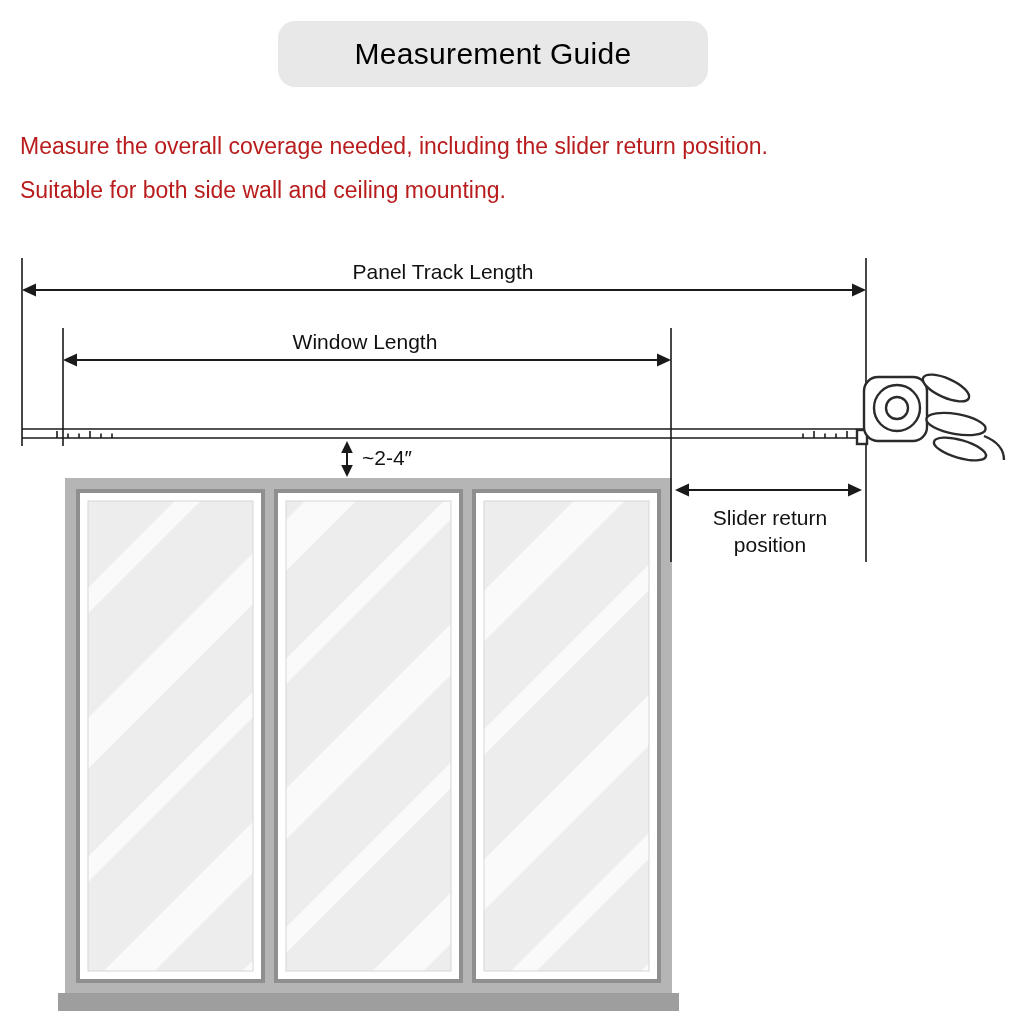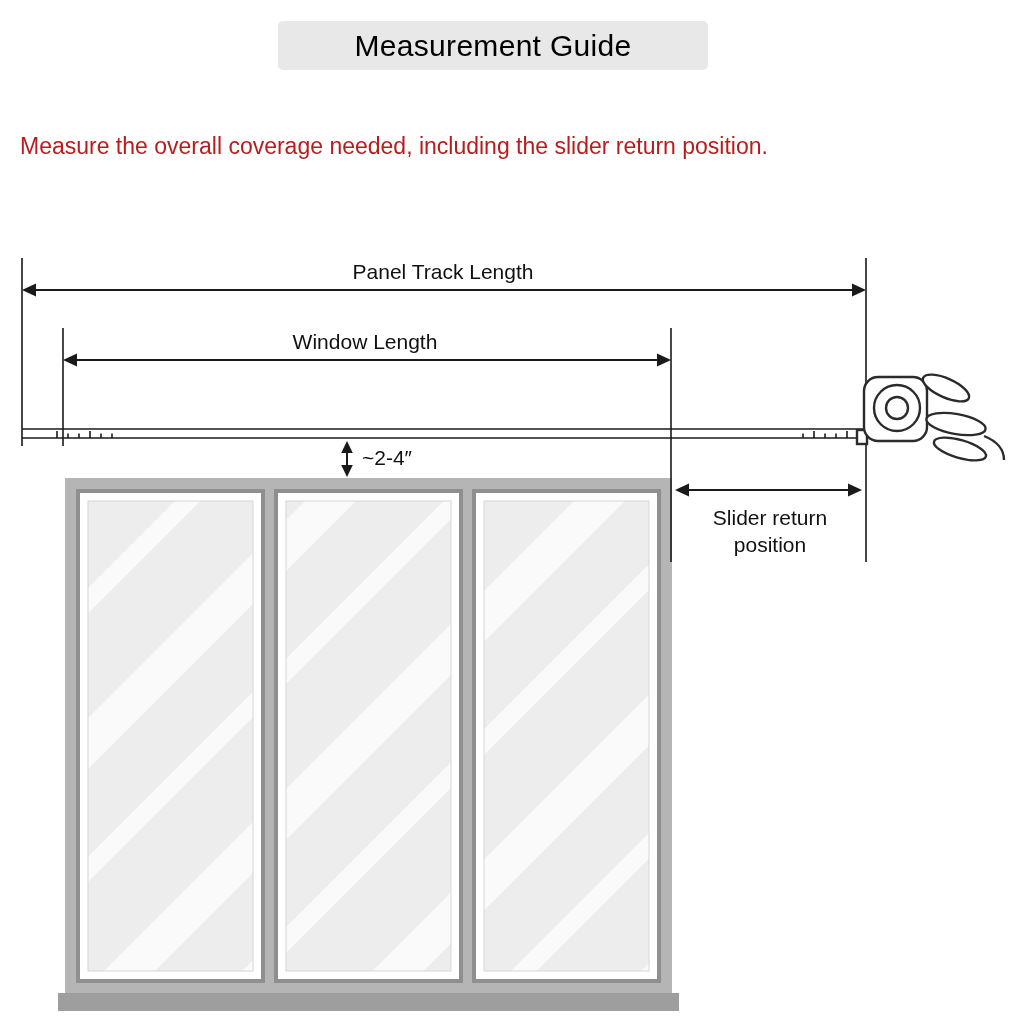--- a/index.html
+++ b/index.html
@@ -6,22 +6,22 @@
   html, body { margin: 0; padding: 0; }
   body {
     width: 1024px; height: 1024px;
     background: #ffffff;
     font-family: "Liberation Sans", "DejaVu Sans", sans-serif;
     position: relative;
     overflow: hidden;
   }
   .title-box {
     position: absolute; left: 278px; top: 21px;
-    width: 430px; height: 49px;
-    border-radius: 5px;
+    width: 430px; height: 66px;
+    border-radius: 17px;
     display: flex; align-items: center; justify-content: center;
   }
   .title-box span { font-size: 30px; font-weight: 500; letter-spacing: 0.3px; }
   .desc {
     position: absolute; left: 20px; top: 124px;
     font-size: 23px; line-height: 44px;
   }
   .diagram-svg { position: absolute; left: 0; top: 0; }
   svg text { font-family: "Liberation Sans", "DejaVu Sans", sans-serif; }
   .lbl { font-size: 21px; fill: #111111; }
@@ -34,20 +34,21 @@
 </style>
 </head>
 <body>
 
 <div class="title-box" style="background: rgb(232, 232, 232);">
   <span>Measurement Guide</span>
 </div>
 
 <div class="desc" style="color: #b91c1c;">
   <div>Measure the overall coverage needed, including the slider return position.</div>
+  <div>Suitable for both side wall and ceiling mounting.</div>
 </div>
 
 <svg class="diagram-svg" width="1024" height="1024" viewBox="0 0 1024 1024">
   <defs>
     <pattern id="glassPattern" patternUnits="userSpaceOnUse" width="190" height="190" patternTransform="rotate(45)">
       <rect width="190" height="190" fill="#ededed"></rect>
       <rect x="0" y="0" width="36" height="190" fill="#fafafa"></rect>
       <rect x="98" y="0" width="18" height="190" fill="#fafafa"></rect>
     </pattern>
   </defs>

